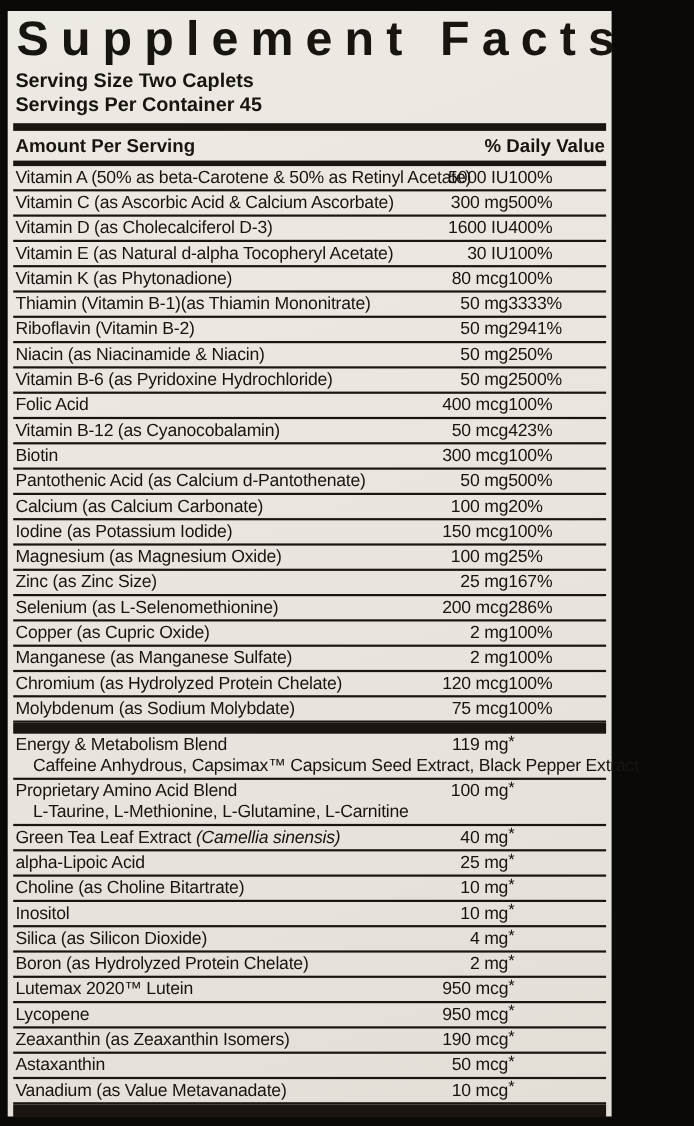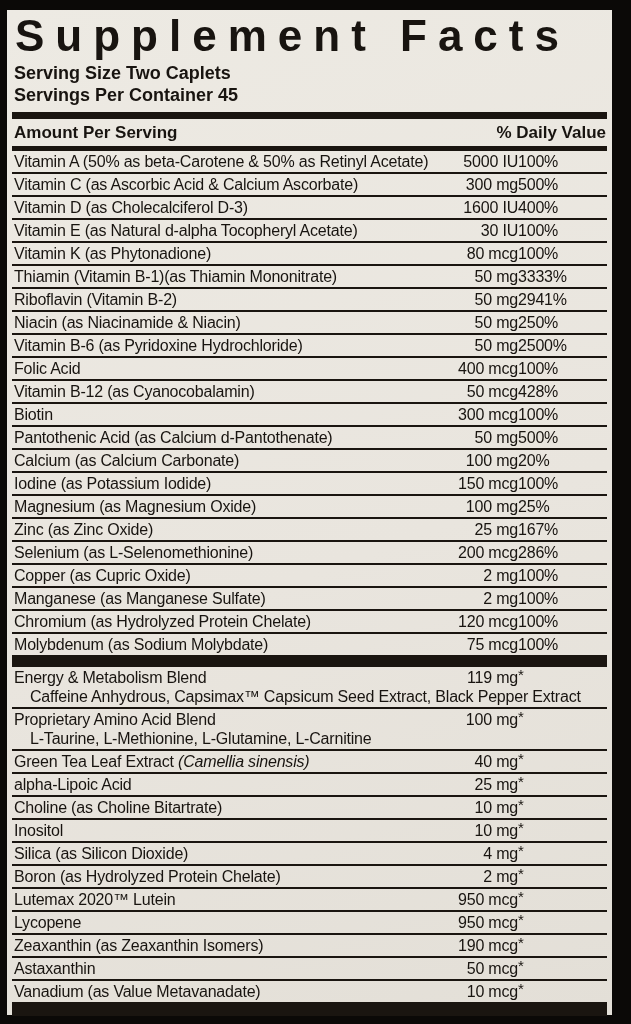--- a/index.html
+++ b/index.html
@@ -5,21 +5,21 @@
   html, body { margin:0; padding:0; }
   body {
     width:631px; height:1024px;
     background:#0b0907;
     font-family:"Liberation Sans", sans-serif;
     overflow:hidden;
     position:relative;
   }
   .label {
     position:absolute; left:7px; top:10px;
-    width:605px; height:1005px;
+    width:549px; height:1005px;
     box-sizing:border-box;
     background:linear-gradient(160deg, #edeae3 0%, #e9e5de 55%, #e3dfd7 100%);
     color:#181410;
     padding:2px 5px 0 5px;
   }
   .title {
     font-size:44px; font-weight:bold; line-height:46px;
     letter-spacing:11px; white-space:nowrap;
     padding:1px 0 1px 3px;
   }
@@ -163,21 +163,21 @@
     <div class="row-amount">400 mcg</div>
     <div class="row-dv">100%</div>
   </div>
 
   <div class="row">
     <div class="row-main">
       <div class="row-name"><span class="nm">Vitamin B-12 (as Cyanocobalamin)</span></div>
 
     </div>
     <div class="row-amount">50 mcg</div>
-    <div class="row-dv">428%</div>
+    <div class="row-dv">423%</div>
   </div>
 
   <div class="row">
     <div class="row-main">
       <div class="row-name"><span class="nm">Biotin</span></div>
 
     </div>
     <div class="row-amount">300 mcg</div>
     <div class="row-dv">100%</div>
   </div>
@@ -213,21 +213,21 @@
     <div class="row-main">
       <div class="row-name"><span class="nm">Magnesium (as Magnesium Oxide)</span></div>
 
     </div>
     <div class="row-amount">100 mg</div>
     <div class="row-dv">25%</div>
   </div>
 
   <div class="row">
     <div class="row-main">
-      <div class="row-name"><span class="nm">Zinc (as Zinc Oxide)</span></div>
+      <div class="row-name"><span class="nm">Zinc (as Zinc Size)</span></div>
 
     </div>
     <div class="row-amount">25 mg</div>
     <div class="row-dv">167%</div>
   </div>
 
   <div class="row">
     <div class="row-main">
       <div class="row-name"><span class="nm">Selenium (as L-Selenomethionine)</span></div>
 

